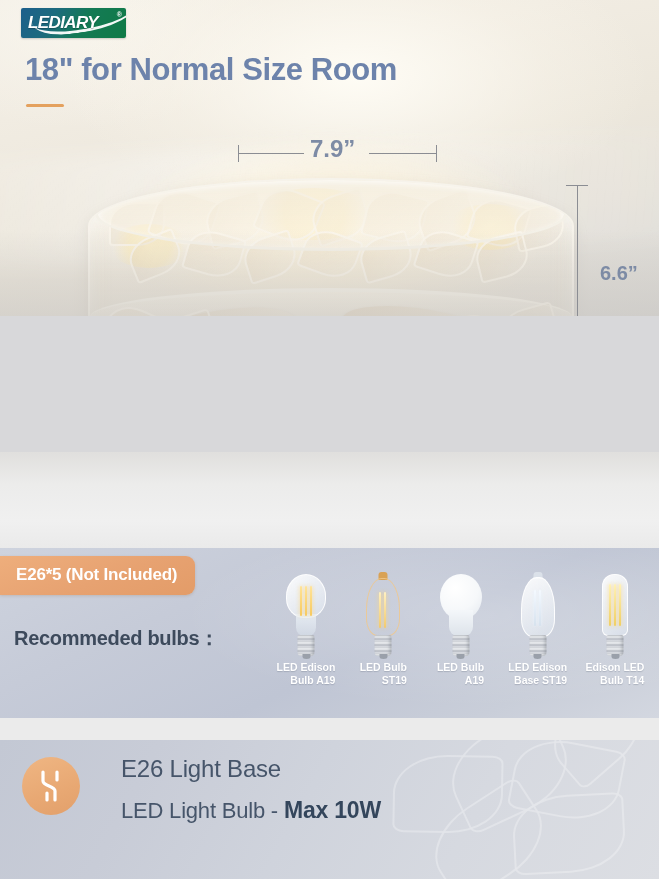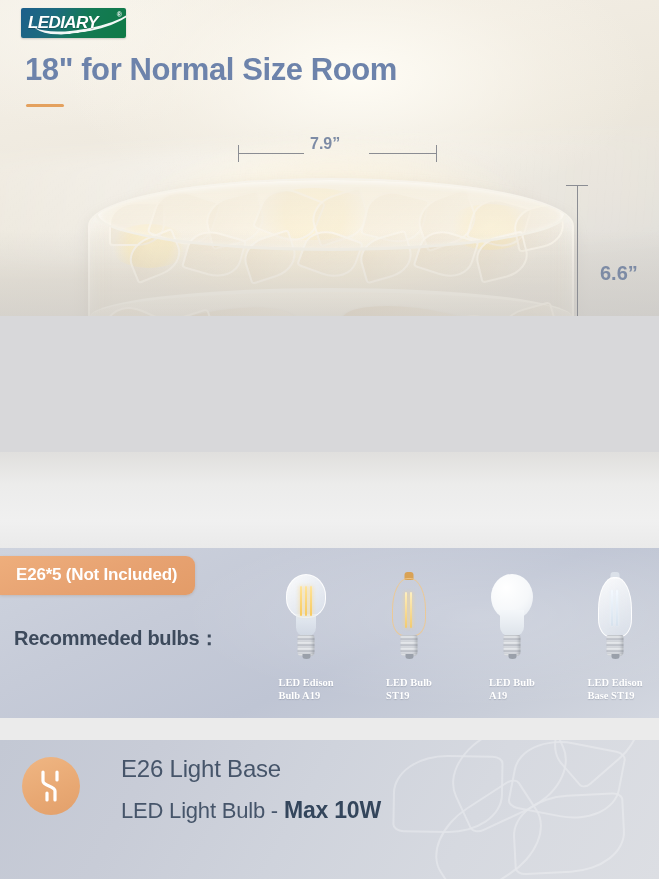--- a/index.html
+++ b/index.html
@@ -190,21 +190,21 @@
     width: 1px;
     background: #8b8d93;
   }
   .dim-label {
     position: absolute;
     font-size: 19px;
     font-weight: bold;
     color: #7d8ba5;
     white-space: nowrap;
   }
-  .dim-label-top { top: 135px; font-size: 16px; }
+  .dim-label-top { top: 135px; font-size: 24px; }
   .dim-label-bottom { top: 424px; font-size: 20px; }
   .dim-label-right { font-size: 20px; }
 
   
   .gap-band {
     position: absolute;
     left: 0; top: 452px;
     width: 659px; height: 96px;
     background: linear-gradient(to bottom, #e0dfdd 0%, #ececeb 34%, #f0f0f0 72%, #eaeaea 100%);
   }
@@ -283,28 +283,27 @@
     background: #9aa0aa;
   }
   .fil {
     position: absolute;
     width: 2px;
     border-radius: 1px;
     background: linear-gradient(to bottom, #ffe49a, #f7c95e);
     box-shadow: 0 0 4px rgba(255,214,120,0.9);
   }
   .bulb-caption {
-    margin-top: 19px;
+    margin-top: 3px;
     font-size: 10.5px;
     line-height: 12.5px;
     font-weight: bold;
     color: #ffffff;
-    text-align: left;
+    text-align: right;
     text-shadow: 0 1px 1px rgba(110,118,135,0.35);
-    font-family: Liberation Serif, serif;
   }
 
   
   .base-strip-top {
     position: absolute;
     left: 0; top: 718px;
     width: 659px; height: 22px;
     background: #ebebeb;
   }
   .base-panel {
@@ -490,20 +489,33 @@
       <div class="fil" style="left:20px;top:18px;height:36px;background:linear-gradient(to bottom,#f4f9ff,#d6e2ee);box-shadow:0 0 3px rgba(235,245,255,0.9);"></div>
       <div class="fil" style="left:25px;top:18px;height:36px;background:linear-gradient(to bottom,#f4f9ff,#d6e2ee);box-shadow:0 0 3px rgba(235,245,255,0.9);"></div>
       <div class="bulb-base"></div>
     </div>
     <div class="bulb-caption">
       <div>LED Edison</div>
       <div>Base ST19</div>
     </div>
   </div>
 
+  <div class="bulb-item">
+    <div class="bulb-art">
+      <div class="bulb-glass" style="top:2px;width:26px;height:62px;border-radius:12px 12px 6px 6px;background:linear-gradient(140deg,rgba(255,255,255,0.9),rgba(224,232,242,0.55));border:1.3px solid rgba(255,255,255,0.92);"></div>
+      <div class="fil" style="left:18px;top:12px;height:42px;background:linear-gradient(to bottom,#fff3b8,#f0cf63);"></div>
+      <div class="fil" style="left:23px;top:12px;height:42px;background:linear-gradient(to bottom,#fff3b8,#f0cf63);"></div>
+      <div class="fil" style="left:28px;top:12px;height:42px;background:linear-gradient(to bottom,#fff3b8,#f0cf63);"></div>
+      <div class="bulb-base"></div>
+    </div>
+    <div class="bulb-caption">
+      <div>Edison LED</div>
+      <div>Bulb T14</div>
+    </div>
+  </div>
 
 </div>
 
 <div class="base-strip-top"></div>
 <div class="base-panel">
   <div class="base-watermark">
     <div class="wm-ring" style="left:20px;top:30px;width:110px;height:78px;transform:rotate(14deg);"></div>
     <div class="wm-ring" style="left:80px;top:18px;width:120px;height:86px;transform:rotate(-12deg);"></div>
     <div class="wm-ring" style="left:140px;top:44px;width:108px;height:76px;transform:rotate(24deg);"></div>
     <div class="wm-ring" style="left:46px;top:84px;width:116px;height:80px;transform:rotate(-20deg);"></div>

